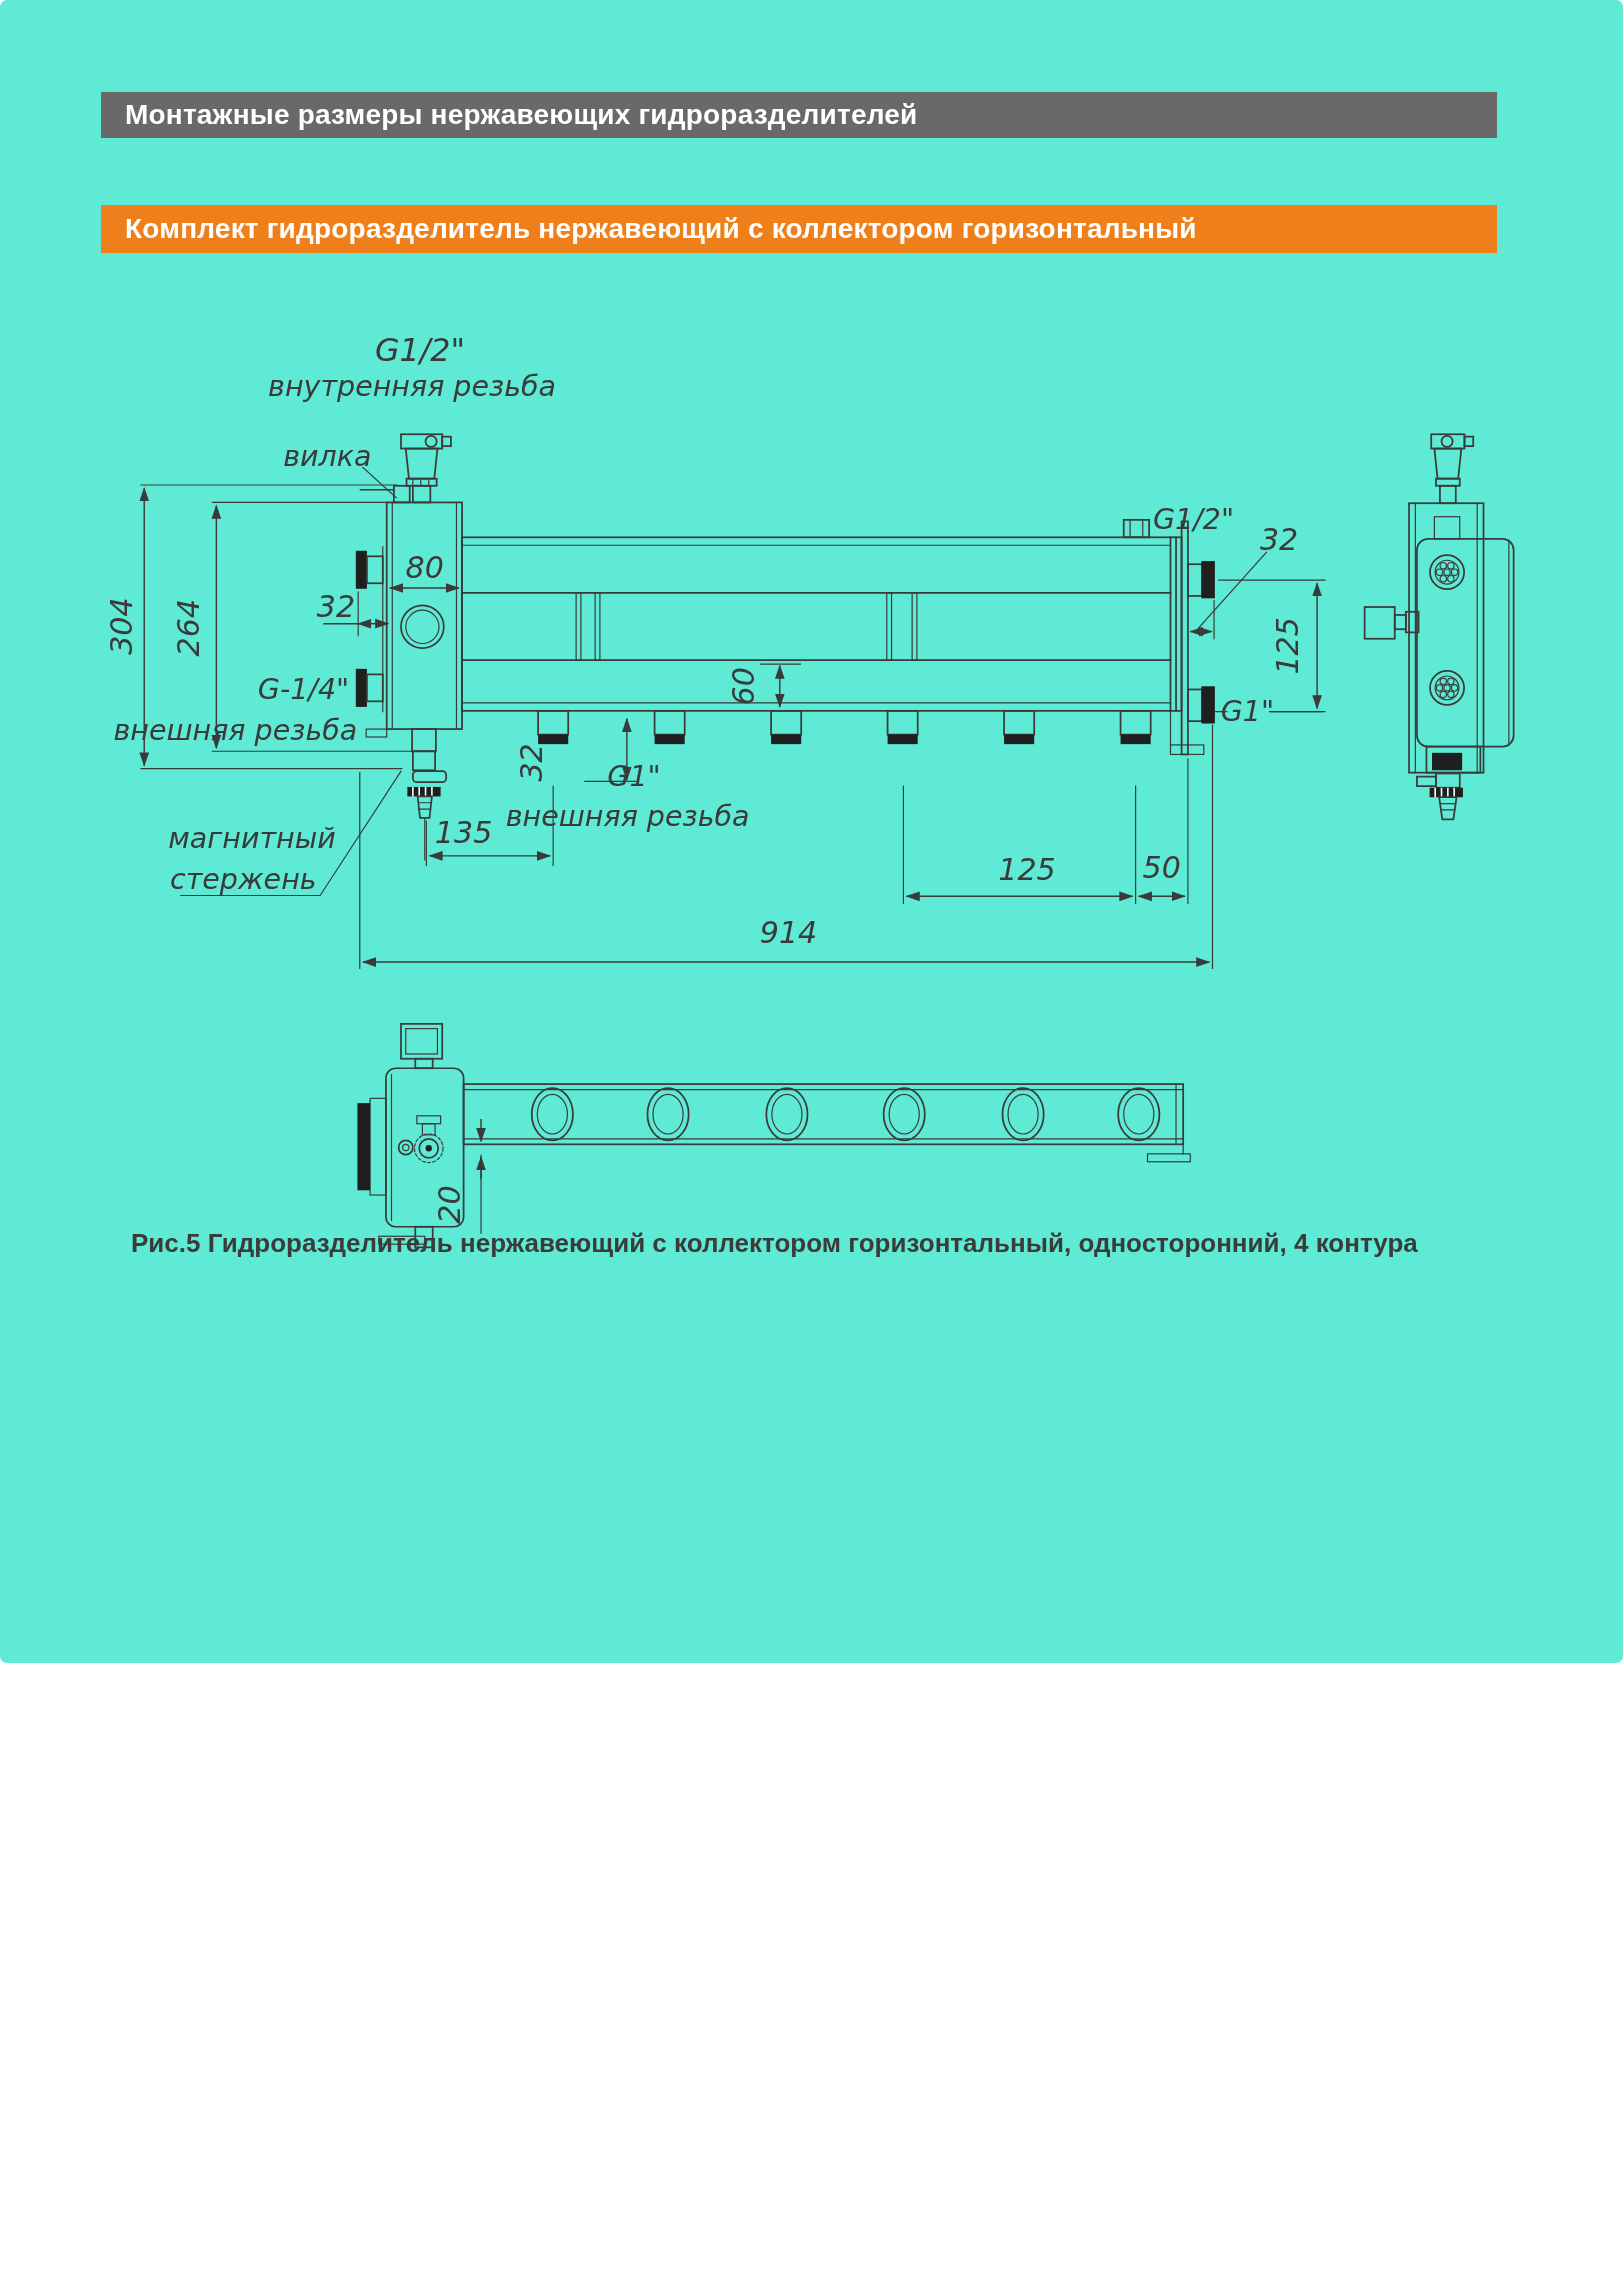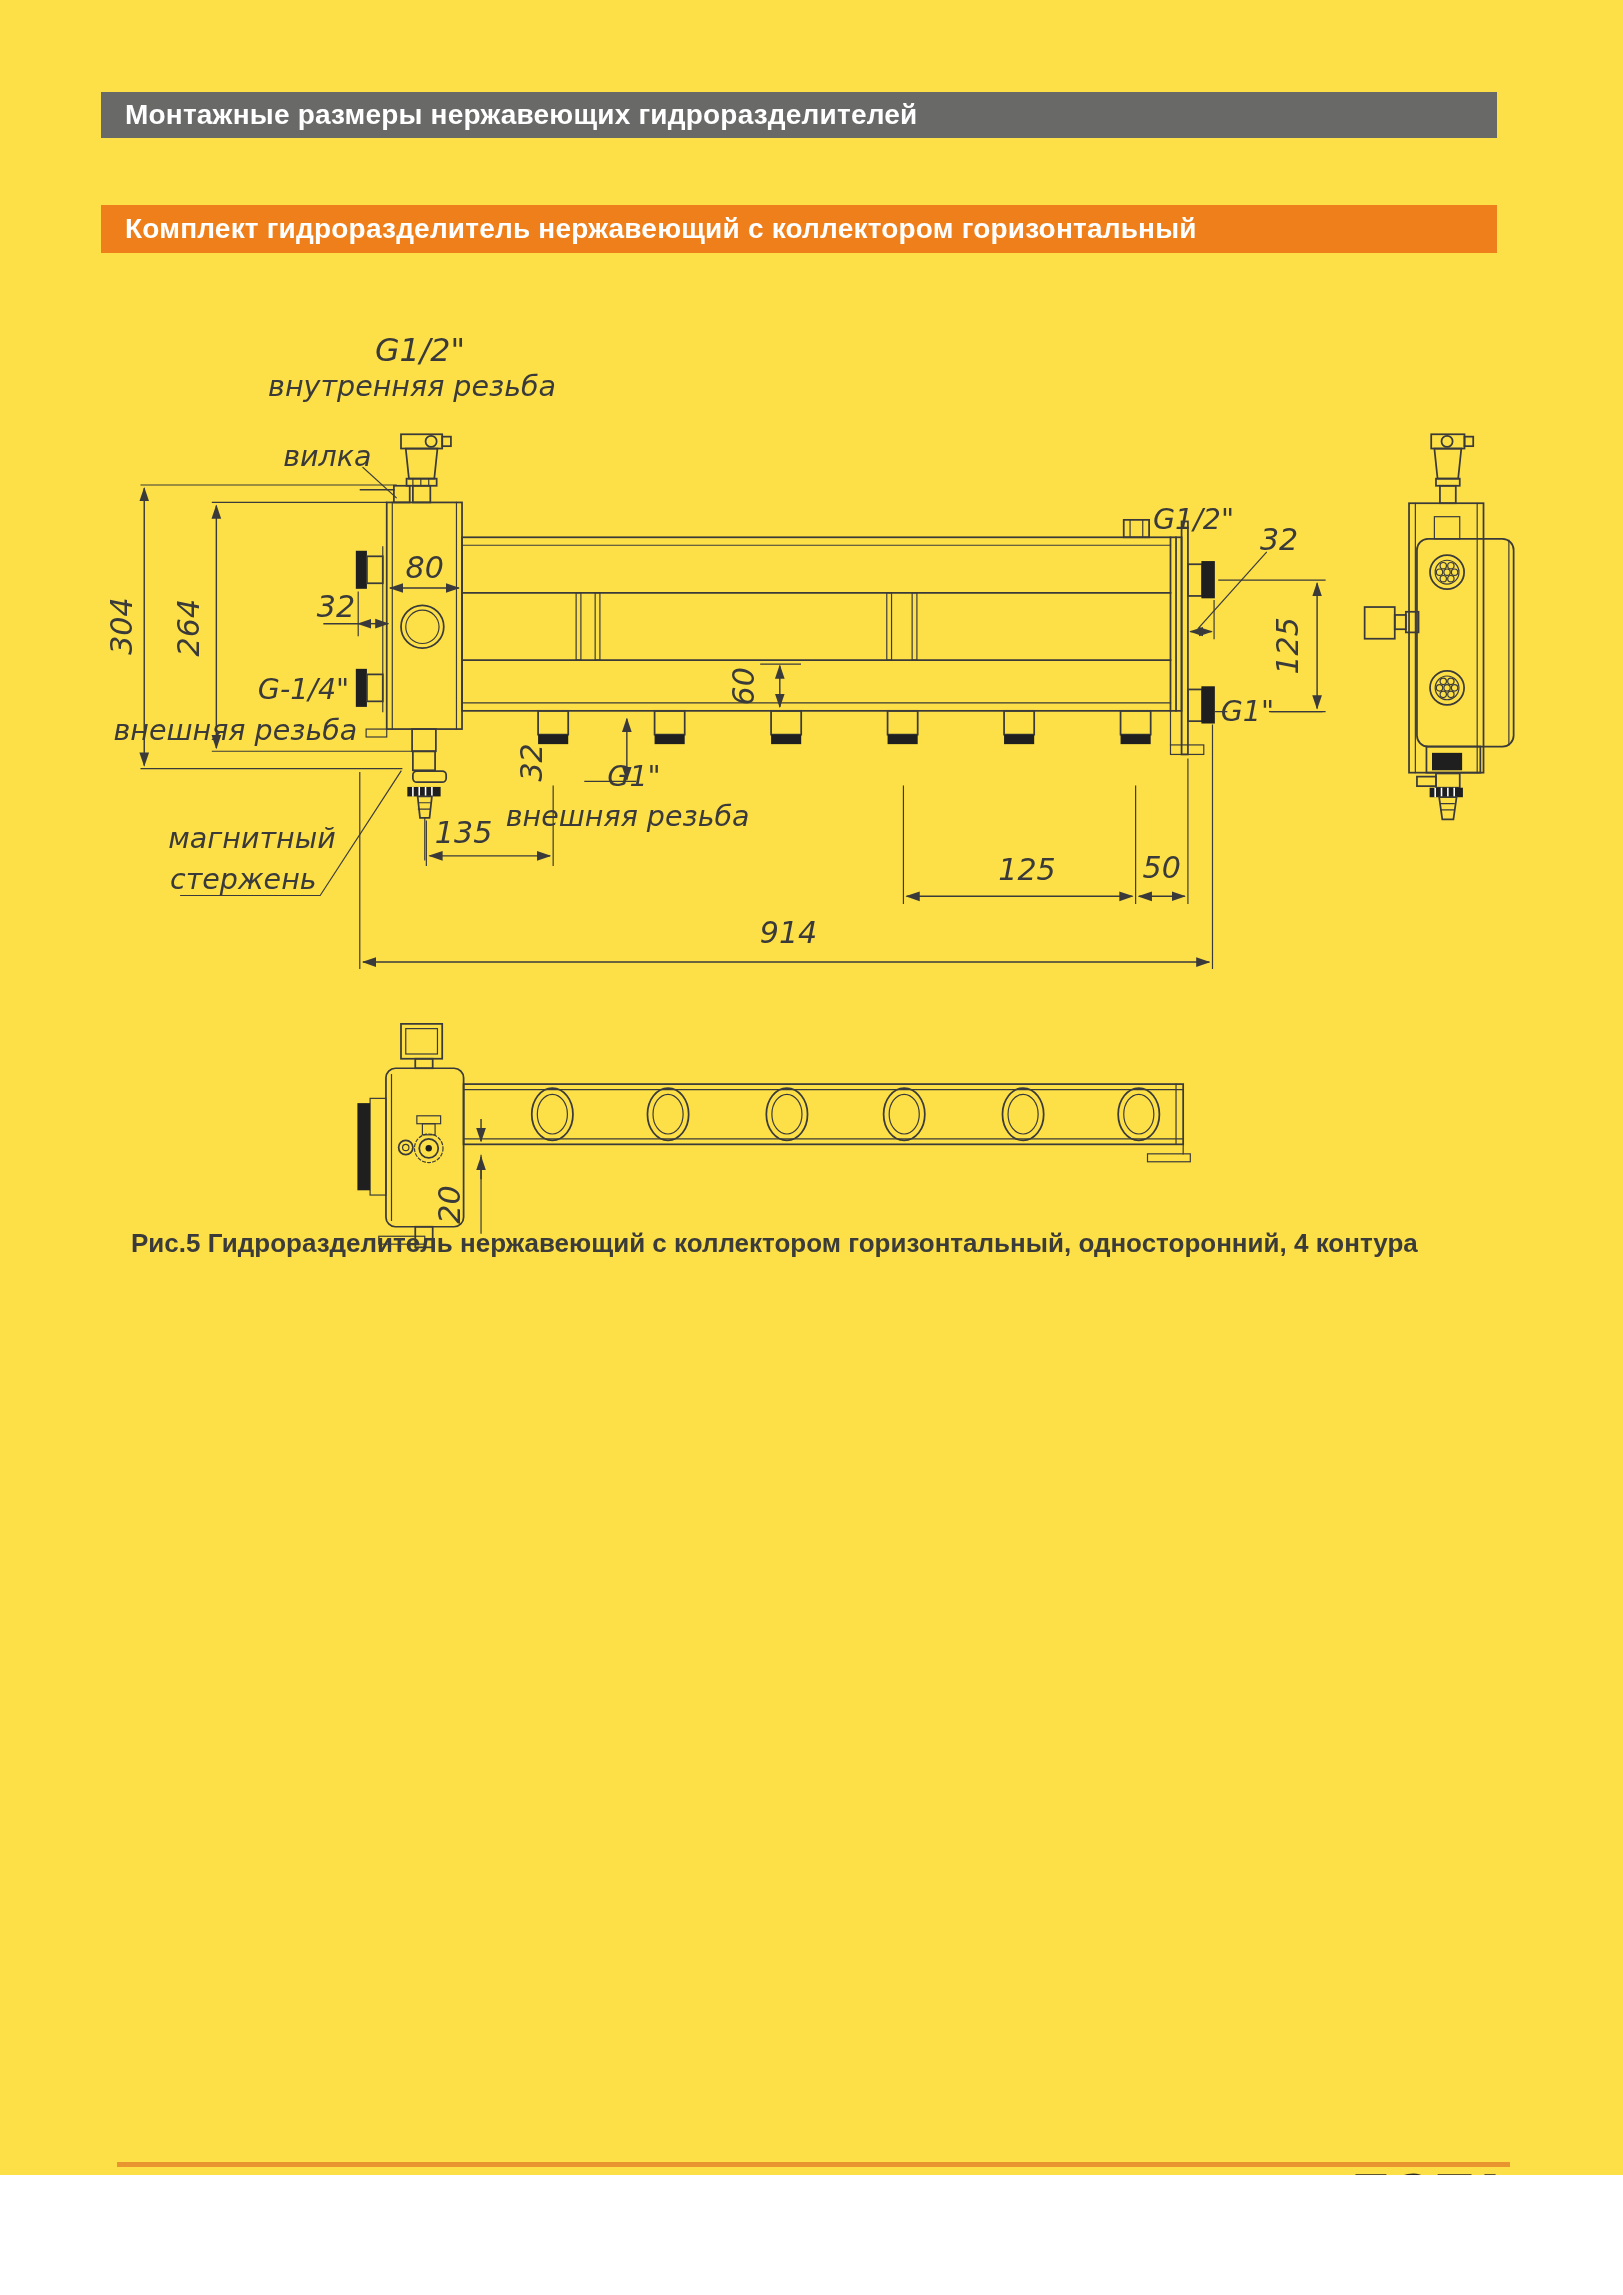--- a/index.html
+++ b/index.html
@@ -1,17 +1,17 @@
 <!DOCTYPE html>
 <html style="font-size:12.7px"><head>
 <meta charset="utf-8">
 <style>
   html,body{margin:0;padding:0;background:#ffffff;}
-  .page{position:relative;width:1623px;height:2175px;background:#fde047;overflow:hidden;
-        font-family:"Liberation Sans", sans-serif;}
+  .page{position:relative;width:1623px;height:1663px;background:#5eead4;overflow:hidden;
+        font-family:"Liberation Sans", sans-serif;border-radius:7px;}
   .bar{position:absolute;left:101px;width:1396px;display:flex;align-items:center;box-sizing:border-box;padding-left:24px;}
   .bar-gray{top:92px;height:46px;background:#696968;}
   .bar-orange{top:205px;height:48px;background:#EF7F1A;}
   .bar span{color:#ffffff;font-weight:bold;font-size:28px;letter-spacing:0.2px;}
   .caption{position:absolute;left:131px;top:1228px;width:1363px;color:#3B3B3A;
            font-weight:bold;font-size:26px;}
   .drawing-svg{position:absolute;left:0;top:0;width:1623px;height:2295px;}
   .footer-rule{position:absolute;left:117px;top:2162px;width:1393px;height:4.8px;background:#E8952F;}
   .logo{position:absolute;left:1344px;top:2167px;width:166px;height:49px;display:flex;align-items:center;justify-content:center;}
   .logo span{display:inline-block;font-family:"DejaVu Sans", sans-serif;font-weight:bold;font-style:italic;

